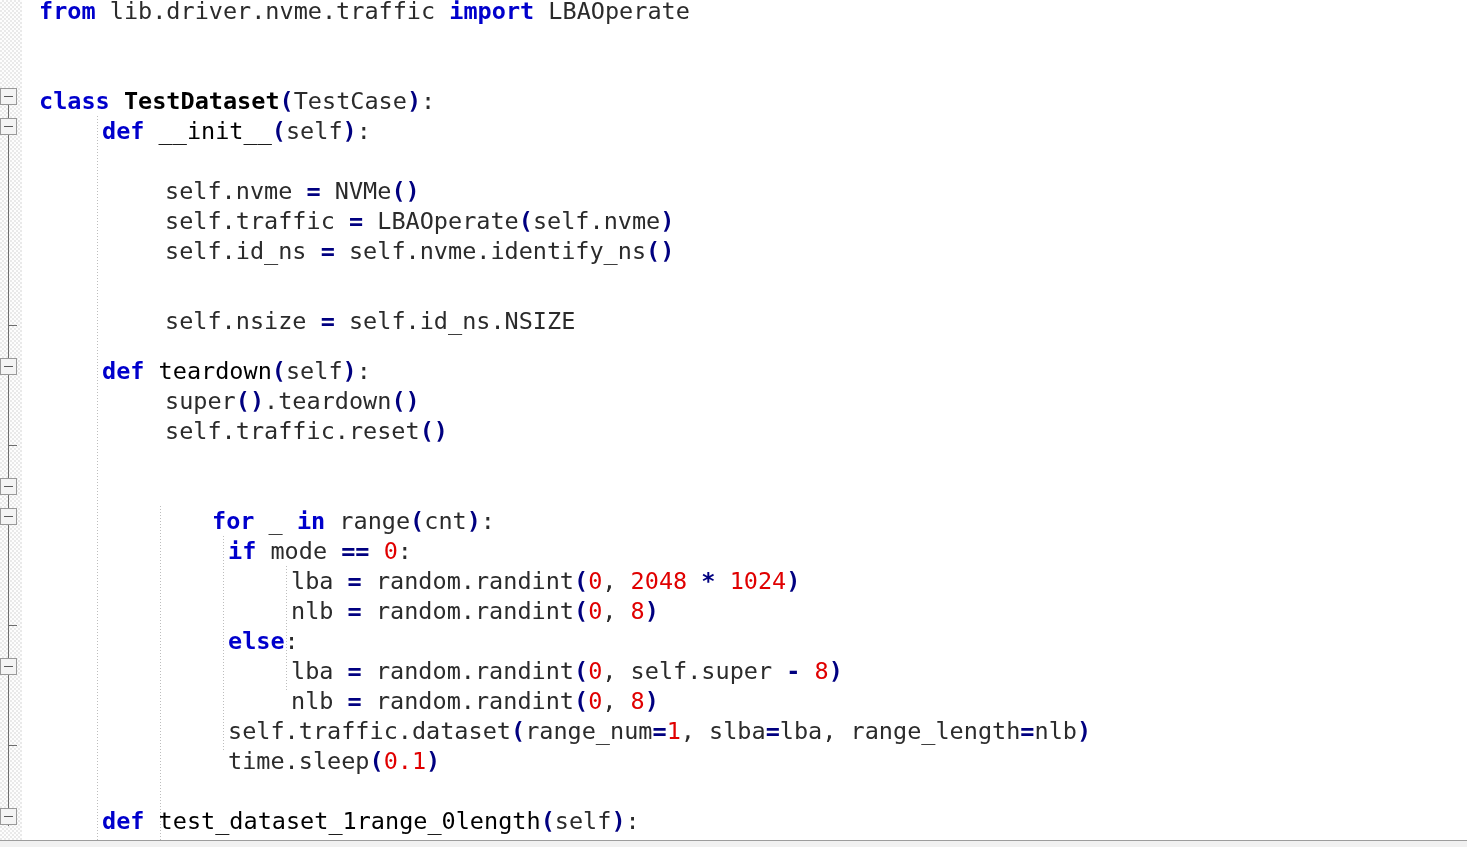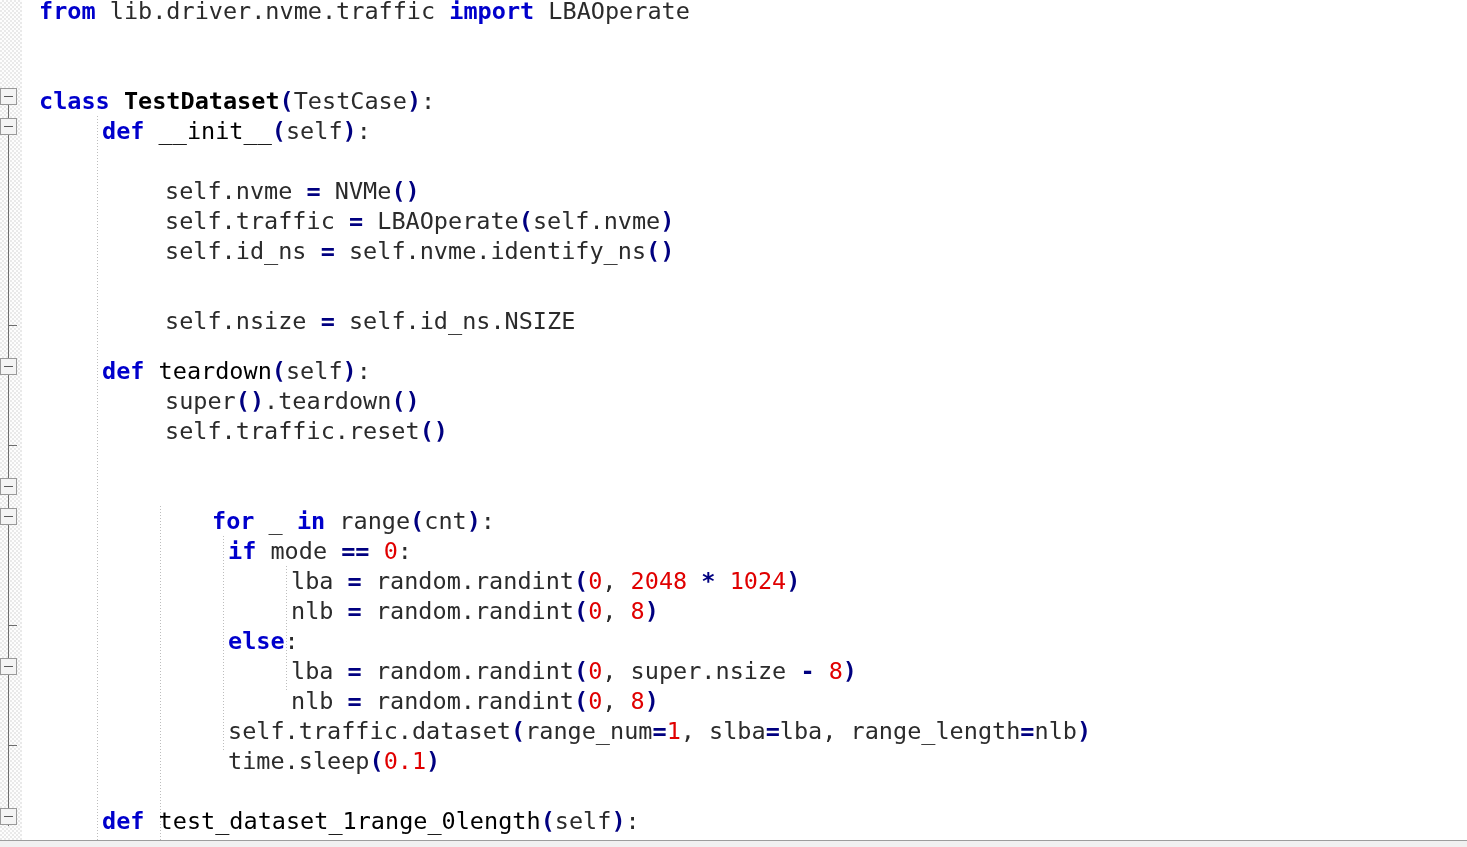--- a/index.html
+++ b/index.html
@@ -166,21 +166,21 @@
       <div class="line" style="top: 326px; left: 0px;"></div>
       <div class="line" style="top: 356px; left: 63px;"><span class="kw">def</span><span class="pl"> </span><span class="fn">teardown</span><span class="op">(</span><span class="pl">self</span><span class="op">)</span><span class="pl">:</span></div>
       <div class="line" style="top: 386px; left: 126px;"><span class="pl">super</span><span class="op">()</span><span class="pl">.teardown</span><span class="op">()</span></div>
       <div class="line" style="top: 416px; left: 126px;"><span class="pl">self.traffic.reset</span><span class="op">()</span></div>
       <div class="line" style="top: 446px; left: 0px;"></div>
       <div class="line" style="top: 506px; left: 126px; margin-left: 47px;"><span class="kw">for</span><span class="pl"> _ </span><span class="kw">in</span><span class="pl"> range</span><span class="op">(</span><span class="pl">cnt</span><span class="op">)</span><span class="pl">:</span></div>
       <div class="line" style="top: 536px; left: 189px;"><span class="kw">if</span><span class="pl"> mode </span><span class="op">==</span><span class="pl"> </span><span class="num">0</span><span class="pl">:</span></div>
       <div class="line" style="top: 566px; left: 252px;"><span class="pl">lba </span><span class="op">=</span><span class="pl"> random.randint</span><span class="op">(</span><span class="num">0</span><span class="pl">, </span><span class="num">2048</span><span class="pl"> </span><span class="op">*</span><span class="pl"> </span><span class="num">1024</span><span class="op">)</span></div>
       <div class="line" style="top: 596px; left: 252px;"><span class="pl">nlb </span><span class="op">=</span><span class="pl"> random.randint</span><span class="op">(</span><span class="num">0</span><span class="pl">, </span><span class="num">8</span><span class="op">)</span></div>
       <div class="line" style="top: 626px; left: 189px;"><span class="kw">else</span><span class="pl">:</span></div>
-      <div class="line" style="top: 656px; left: 252px;"><span class="pl">lba </span><span class="op">=</span><span class="pl"> random.randint</span><span class="op">(</span><span class="num">0</span><span class="pl">, super.nsize </span><span class="op">-</span><span class="pl"> </span><span class="num">8</span><span class="op">)</span></div>
+      <div class="line" style="top: 656px; left: 252px;"><span class="pl">lba </span><span class="op">=</span><span class="pl"> random.randint</span><span class="op">(</span><span class="num">0</span><span class="pl">, self.super </span><span class="op">-</span><span class="pl"> </span><span class="num">8</span><span class="op">)</span></div>
       <div class="line" style="top: 686px; left: 252px;"><span class="pl">nlb </span><span class="op">=</span><span class="pl"> random.randint</span><span class="op">(</span><span class="num">0</span><span class="pl">, </span><span class="num">8</span><span class="op">)</span></div>
       <div class="line" style="top: 716px; left: 189px;"><span class="pl">self.traffic.dataset</span><span class="op">(</span><span class="pl">range_num</span><span class="op">=</span><span class="num">1</span><span class="pl">, slba</span><span class="op">=</span><span class="pl">lba, range_length</span><span class="op">=</span><span class="pl">nlb</span><span class="op">)</span></div>
       <div class="line" style="top: 746px; left: 189px;"><span class="pl">time.sleep</span><span class="op">(</span><span class="num">0.1</span><span class="op">)</span></div>
       <div class="line" style="top: 776px; left: 0px;"></div>
       <div class="line" style="top: 806px; left: 63px; text-align: right;"><span class="kw">def</span><span class="pl"> </span><span class="fn">test_dataset_1range_0length</span><span class="op">(</span><span class="pl">self</span><span class="op">)</span><span class="pl">:</span></div>
     </div>
 
   <div id="bottom-rail"></div>
 
 </div>

